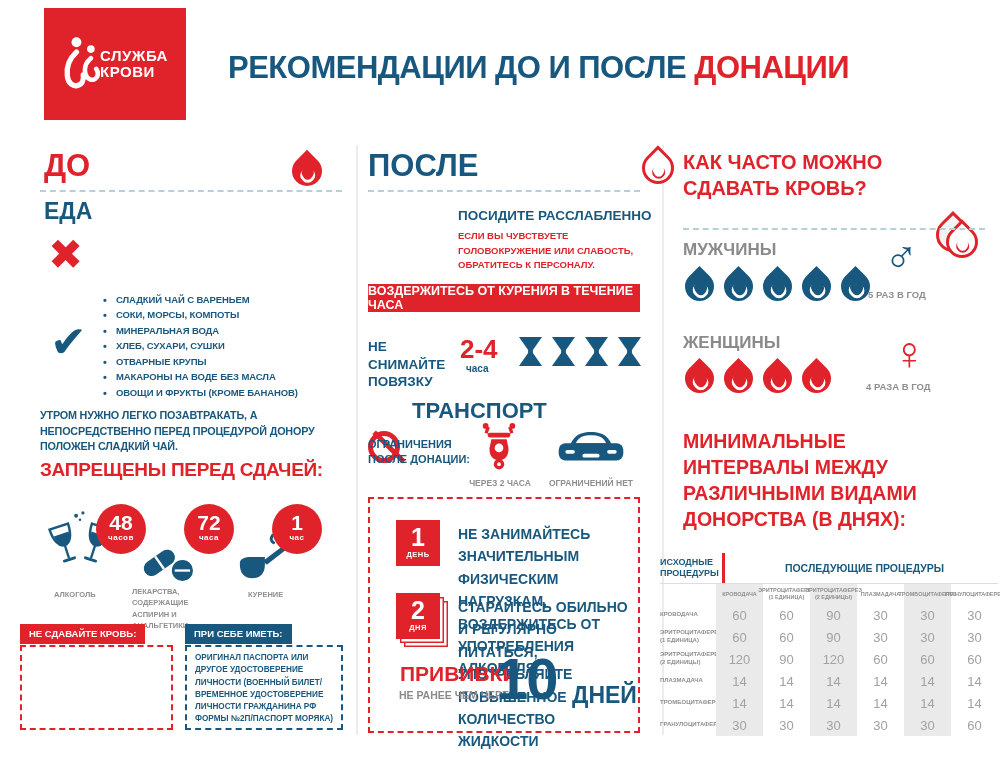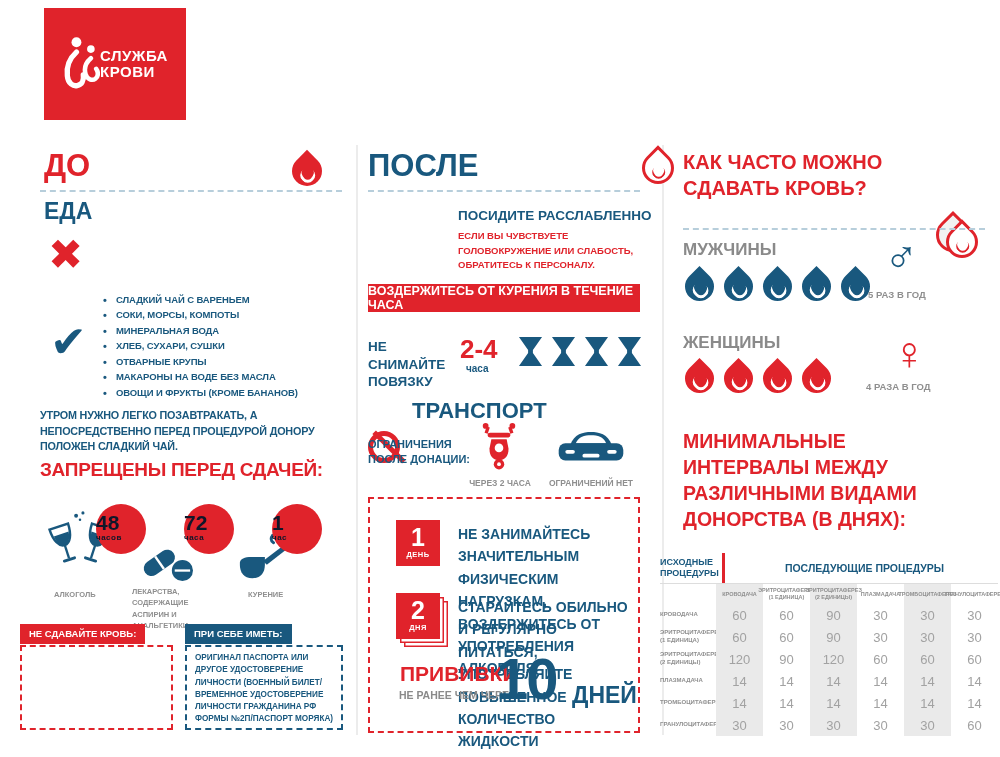--- a/index.html
+++ b/index.html
@@ -26,21 +26,21 @@
   .drop.ghost{background:#f2f2f2;border:3px solid var(--red)}
   .drop.ghost::after{content:none}
   
   .blist{list-style:none}
   .blist li{position:relative;padding-left:13px;font-weight:bold;font-size:9.5px;line-height:1.15;margin-bottom:4.5px;letter-spacing:-.1px}
   .blist li::before{content:"•";position:absolute;left:0;top:-1px;font-size:11px}
   .blist.red-l li{color:var(--red)}
   .blist.blue-l li{color:var(--blue)}
   .glyph{line-height:1}
   
-  .badge{width:50px;height:50px;border-radius:50%;background:var(--red);color:#0f172a;}
+  .badge{width:50px;height:50px;border-radius:50%;background:var(--red);color:#ffffff;text-align:center}
   .badge .bn{font-size:21px;font-weight:bold;line-height:1;padding-top:8px}
   .badge .bu{font-size:8px;font-weight:bold;letter-spacing:.5px}
   .cap{font-size:7.5px;font-weight:bold;color:var(--gray);line-height:1.5}
   
   .dbox{position:absolute;border:2px dashed var(--red)}
   .dbox.bluebox{border-color:var(--blue)}
   .tab{position:absolute;color:#fff;font-weight:bold;font-size:9.5px;padding:4px 9px 5px}
   .boxtext{position:absolute;font-weight:bold;color:var(--blue);line-height:1.55}
   
   .clock{left:364px;top:198px;width:70px;height:70px;border:4px solid var(--blue);border-radius:50%;background:conic-gradient(var(--blue) 0deg 115deg,#fff 115deg);}
@@ -82,20 +82,24 @@
         <circle cx="19" cy="9" r="6.5" fill="#fff"></circle>
         <circle cx="38" cy="18" r="5" fill="#fff"></circle>
         <path d="M19,22 C8,32 6,44 7,53 C8,64 15,67 20,66 C26,65 29,59 28,52" fill="none" stroke="#fff" stroke-width="7" stroke-linecap="round"></path>
         <path d="M38,30 C31,36 29,44 31,51 C33,58 40,60 44,57 C48,54 48,48 45,44" fill="none" stroke="#fff" stroke-width="6" stroke-linecap="round"></path>
       </svg>
     </span>
     <div class="logo-text">
       <div>СЛУЖБА</div>
       <div>КРОВИ</div>
     </div>
+  </div>
+  <div class="abs main-title">
+    <span class="t-blue">РЕКОМЕНДАЦИИ ДО И ПОСЛЕ</span>
+    <span class="t-red">ДОНАЦИИ</span>
   </div>
 
   <div class="vsep" style="left:356px"></div>
   <div class="vsep" style="left:662px"></div>
 
   
   <div class="abs b" style="left:44px;top:148px;font-size:31px;color:var(--red)">ДО</div>
   <span class="abs drop reddrop" style="left:292px;top:154px;width:30px;height:30px"></span>
   <div class="abs dash-div" style="left:40px;top:190px;width:302px"></div>
 

